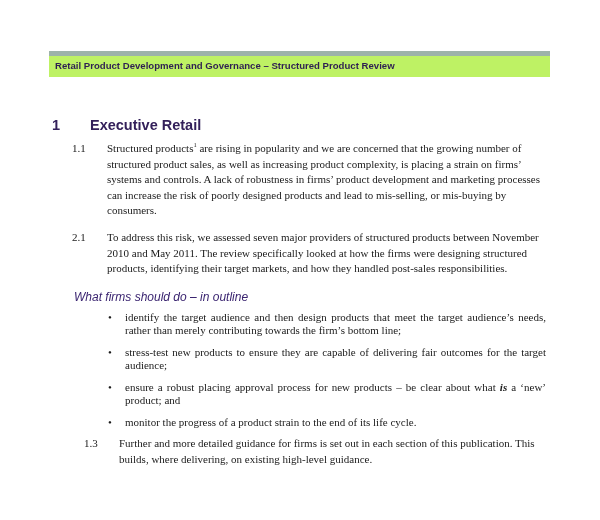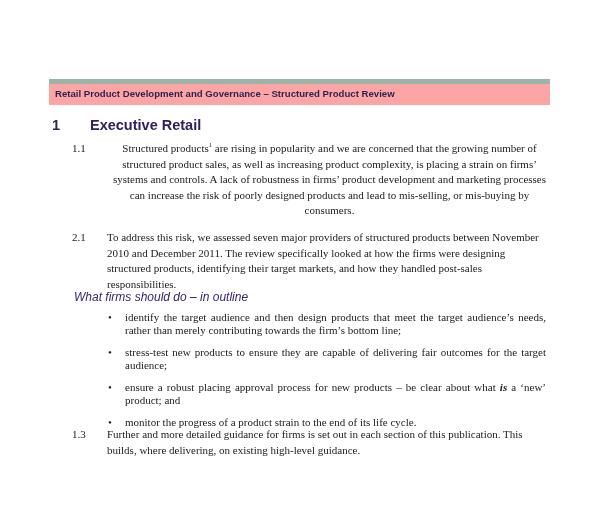--- a/index.html
+++ b/index.html
@@ -14,22 +14,21 @@
       overflow: hidden;
       font-family: "Liberation Serif", serif;
       color: #1a1a1a;
     }
     .banner {
       position: absolute;
       left: 49px;
       top: 51px;
       width: 501px;
       height: 26px;
-      background: #fca5a5;
-      margin-top: 28px;
+      background: #bef264;
     }
     .banner-strip {
       position: absolute;
       left: 0;
       top: 0;
       width: 100%;
       height: 5px;
       background: #9db3a9;
     }
     .banner-title {
@@ -120,28 +119,28 @@
 <div class="banner">
   <div class="banner-strip"></div>
   <div class="banner-title">Retail Product Development and Governance – Structured Product Review</div>
 </div>
 
 <div class="section-heading">
   <span class="num">1</span>
   <span class="title">Executive Retail</span>
 </div>
 
-<div class="para" style="top:141px;text-align:center;">
+<div class="para" style="top:141px;">
   <span class="pnum">1.1</span>
   <span class="ptext"><span>Structured products</span><sup>1</sup><span> are rising in popularity and we are concerned that the growing number of structured product sales, as well as increasing product complexity, is placing a strain on firms’ systems and controls. A lack of robustness in firms’ product development and marketing processes can increase the risk of poorly designed products and lead to mis-selling, or mis-buying by consumers.</span></span>
 </div>
 
 <div class="para" style="top:230px;">
   <span class="pnum">2.1</span>
-  <span class="ptext">To address this risk, we assessed seven major providers of structured products between November 2010 and December 2011. The review specifically looked at how the firms were designing structured products, identifying their target markets, and how they handled post-sales responsibilities.</span>
+  <span class="ptext">To address this risk, we assessed seven major providers of structured products between November 2010 and May 2011. The review specifically looked at how the firms were designing structured products, identifying their target markets, and how they handled post-sales responsibilities.</span>
 </div>
 
 <div class="subheading">What firms should do – in outline</div>
 
 <ul class="bullets">
   <li>
     <span class="dot">•</span>
     <span>identify the target audience and then design products that meet the target audience’s needs, rather than merely contributing towards the firm’s bottom line;</span>
   </li>
   <li>
@@ -151,16 +150,16 @@
   <li>
     <span class="dot">•</span>
     <span><span>ensure a robust placing approval process for new products – be clear about what </span><b><i>is</i></b><span> a ‘new’ product; and</span></span>
   </li>
   <li>
     <span class="dot">•</span>
     <span>monitor the progress of a product strain to the end of its life cycle.</span>
   </li>
 </ul>
 
-<div class="para" style="top:427px;">
+<div class="para" style="top:436px;margin-left:12px;">
   <span class="pnum">1.3</span>
   <span class="ptext">Further and more detailed guidance for firms is set out in each section of this publication. This builds, where delivering, on existing high-level guidance.</span>
 </div>
 
 </body></html>

